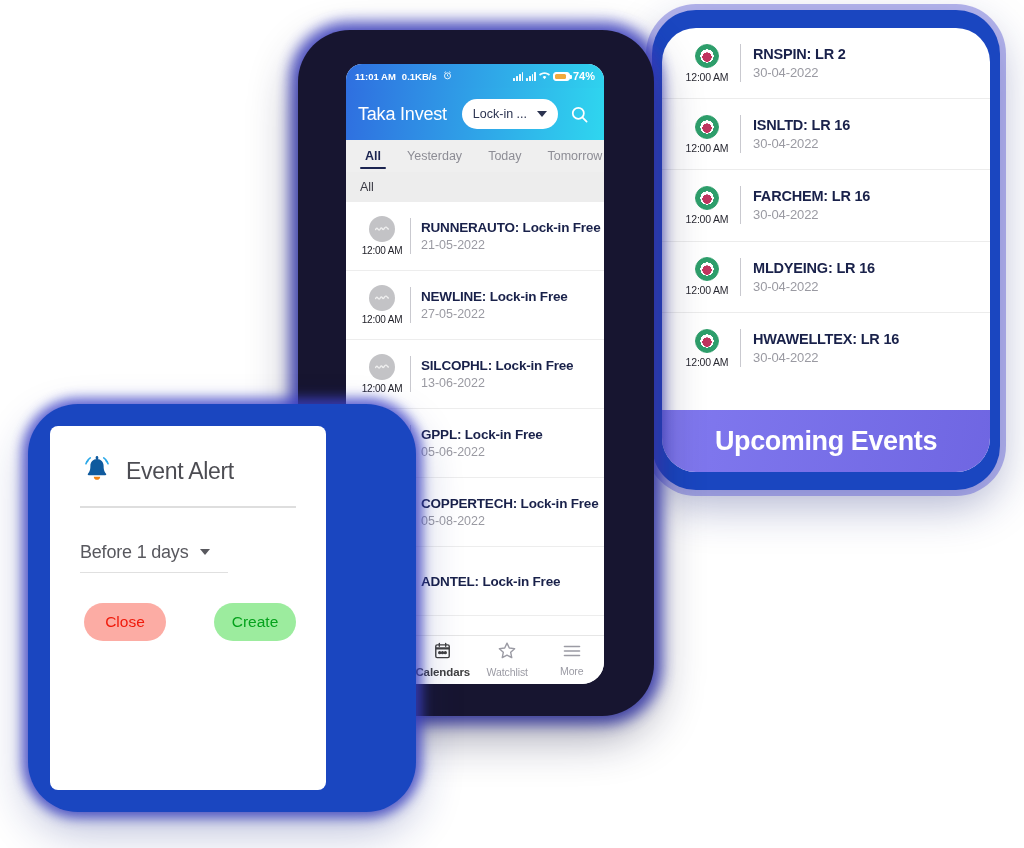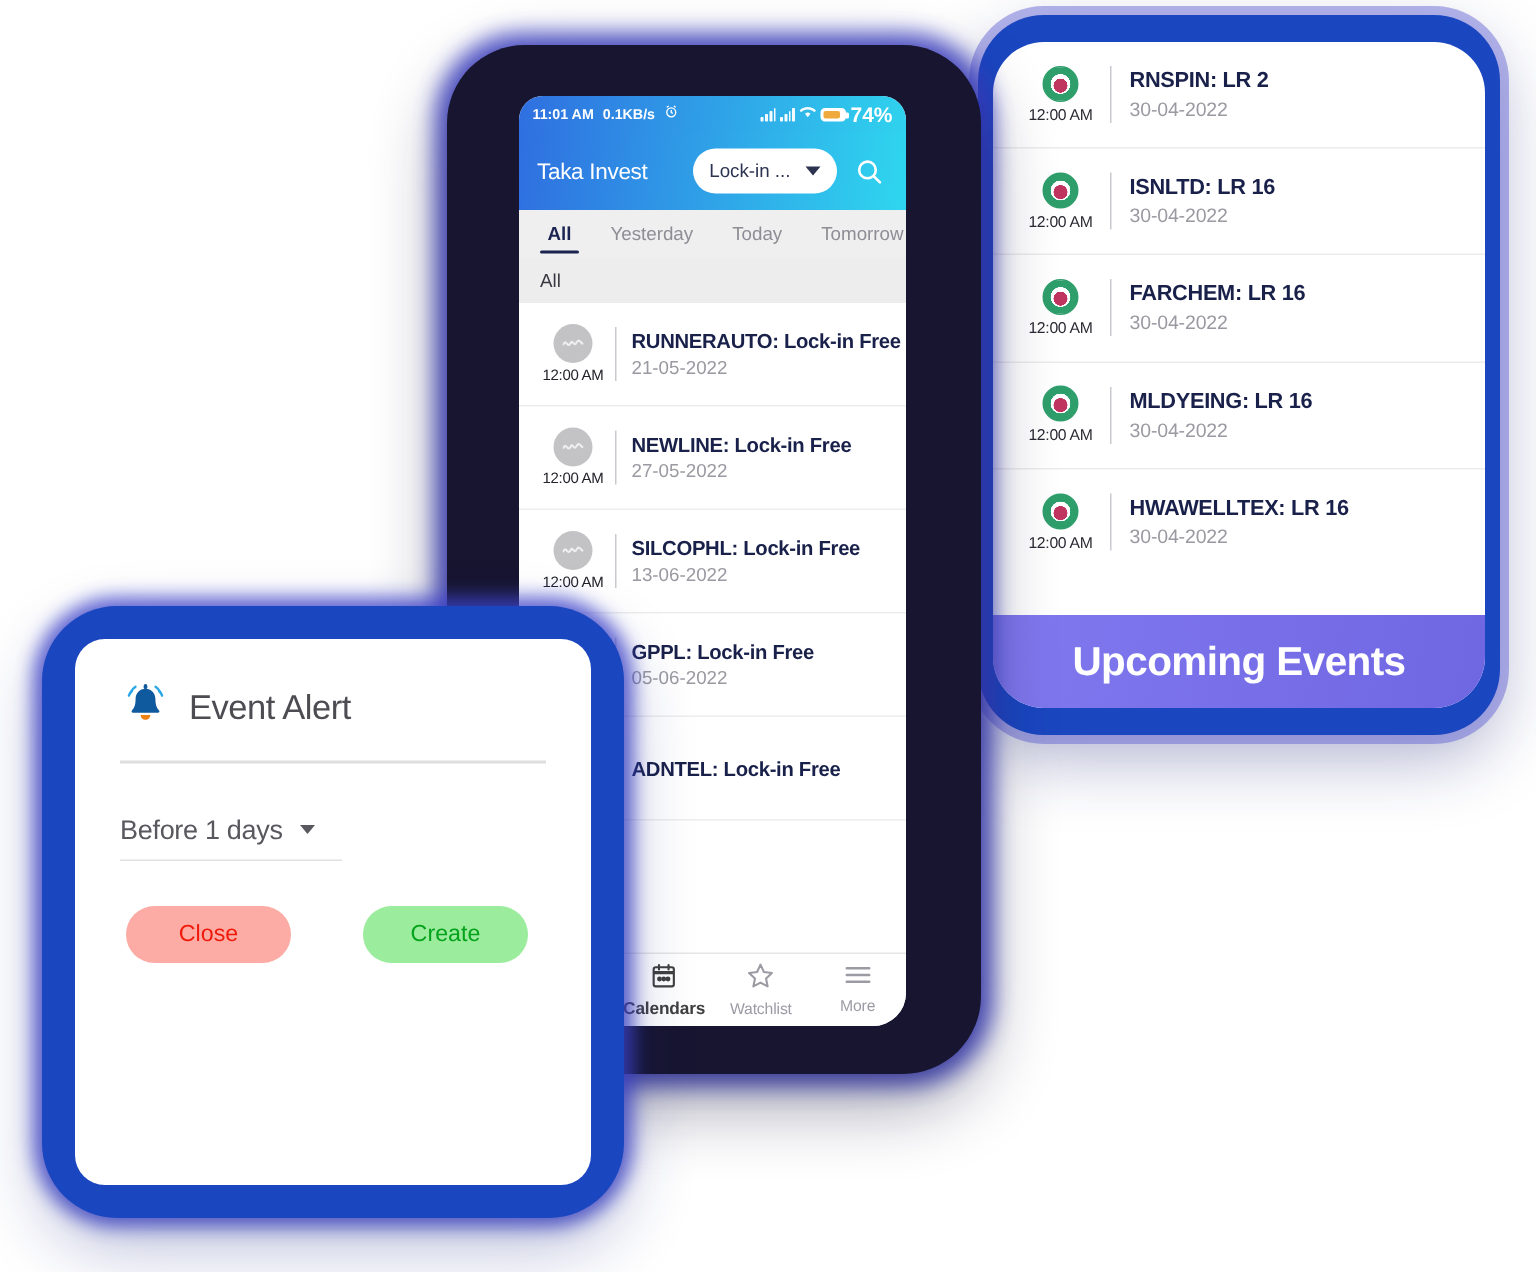--- a/index.html
+++ b/index.html
@@ -79,28 +79,28 @@
   .bars{display:flex;align-items:flex-end;gap:1px;height:9px;}
   .bars i{display:block;width:1.7px;background:#fff;border-radius:.5px;opacity:.95;}
   .bars i:nth-child(1){height:3px}.bars i:nth-child(2){height:5px}
   .bars i:nth-child(3){height:7px}.bars i:nth-child(4){height:9px}
   .batt{
     width:17px;height:9px;border:1.2px solid #fff;border-radius:3px;
     position:relative;box-sizing:border-box;background:#fff;
   }
   .batt:after{content:"";position:absolute;right:-3px;top:2.4px;width:1.6px;height:4px;background:#fff;border-radius:0 1px 1px 0;}
   .batt i{position:absolute;left:1px;top:1px;bottom:1px;width:72%;background:#f0a93c;border-radius:1.5px;}
-  #batt-pct{font-size:14px;font-weight:bold;}
+  #batt-pct{font-size:11px;font-weight:bold;}
   
   #app-bar{
     height:52px;flex:0 0 52px;
     background:linear-gradient(95deg,#2f6fe0 0%,#2fd6ef 100%);
     display:flex;align-items:center;padding:0 12px;box-sizing:border-box;gap:8px;
   }
-  #app-title{color:#fff;font-size:15px;letter-spacing:-.2px;white-space:nowrap;}
+  #app-title{color:#fff;font-size:18px;letter-spacing:-.2px;white-space:nowrap;}
   #lockin-select{
     margin-left:auto;background:#fff;border-radius:18px;height:30px;
     display:flex;align-items:center;gap:10px;padding:0 11px;box-sizing:border-box;min-width:88px;
   }
   #lockin-label{font-size:12.5px;color:#2b3350;white-space:nowrap;}
   .caret{width:0;height:0;border-left:5px solid transparent;border-right:5px solid transparent;border-top:6px solid #2b3350;}
   #search-icon{width:26px;flex:0 0 26px;display:flex;align-items:center;justify-content:center;}
   
   #tab-bar{
     height:32px;flex:0 0 32px;background:#efefef;display:flex;align-items:stretch;
@@ -148,22 +148,22 @@
   #dialog-glow{
     left:22px;top:398px;width:400px;height:420px;border-radius:56px;
     background:#4246cf;filter:blur(6px);opacity:.8;
   }
   #dialog-frame{
     left:28px;top:404px;width:388px;height:408px;
     background:#1a46c0;border-radius:50px;
     box-shadow:0 18px 46px rgba(25,40,130,.32);
   }
   #event-alert-dialog{
-    position:absolute;left:22px;top:22px;width:344px;height:364px;
-    background:#fff;border-radius:20px;box-sizing:border-box;padding:26px 30px 0 30px;
+    position:absolute;left:22px;top:22px;width:276px;height:364px;
+    background:#fff;border-radius:8px;box-sizing:border-box;padding:26px 30px 0 30px;
   }
   #dialog-header{display:flex;align-items:center;gap:12px;}
   #dialog-title{font-size:23px;color:#4c4c52;letter-spacing:-.3px;}
   #dialog-rule{height:1.5px;background:#dedede;margin-top:16px;}
   #reminder-row{
     display:flex;align-items:center;margin-top:38px;
   }
   #reminder-label{font-size:18px;color:#58585e;letter-spacing:-.2px;}
   #reminder-checkbox{
     margin-left:auto;width:17px;height:17px;border:2px solid #4a4a50;border-radius:2px;background:#fff;
@@ -388,20 +388,35 @@
           </div>
           <div class="p-time">12:00 AM</div>
         </div>
         <div class="p-divider"></div>
         <div class="p-text">
           <div class="p-title">GPPL: Lock-in Free</div>
           <div class="p-date">05-06-2022</div>
         </div>
       </div>
 
+      <div class="p-row">
+        <div class="p-left">
+          <div class="p-avatar">
+            <svg width="14" height="10" viewBox="0 0 24 12" fill="none" stroke="#efefef" stroke-width="2.4" stroke-linecap="round">
+                <path d="M1 7c3-7 5 5 8-1s4 5 7-1 6 2 7 1"></path>
+              </svg>
+          </div>
+          <div class="p-time">12:00 AM</div>
+        </div>
+        <div class="p-divider"></div>
+        <div class="p-text">
+          <div class="p-title">COPPERTECH: Lock-in Free</div>
+          <div class="p-date">05-08-2022</div>
+        </div>
+      </div>
 
       <div class="p-row">
         <div class="p-left">
           <div class="p-avatar">
             
           </div>
 
         </div>
         <div class="p-divider"></div>
         <div class="p-text">

